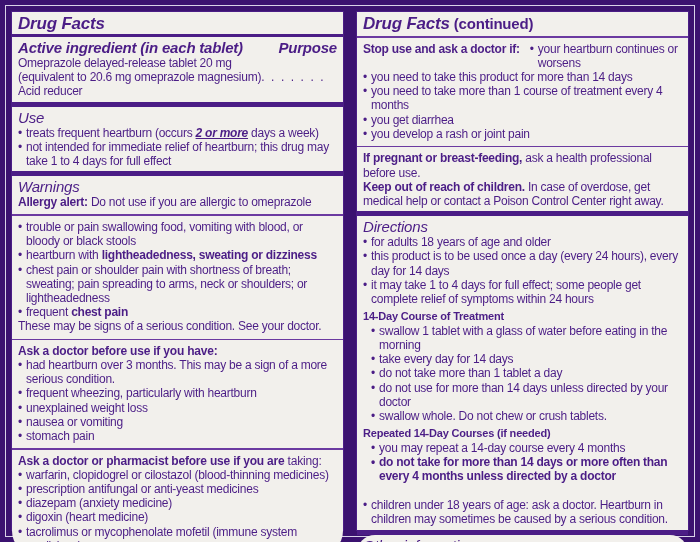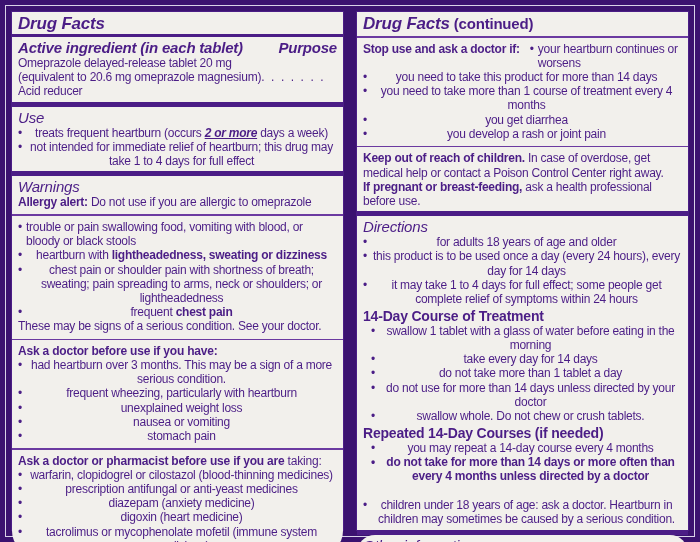--- a/index.html
+++ b/index.html
@@ -71,25 +71,25 @@
     font-size:15px;line-height:17px;
     letter-spacing:-0.2px;
     margin:0 0 0 0;
   }
   .sechead-row{
     display:flex;justify-content:space-between;align-items:baseline;
     font-style:italic;font-weight:bold;
     font-size:15px;line-height:17px;letter-spacing:-0.2px;
   }
   .bold-head{ font-weight:bold;font-size:12px;line-height:14px;letter-spacing:-0.2px; }
-  .sub-bold{ font-weight:bold;font-size:14px;line-height:14.5px;letter-spacing:-0.2px;margin-top:3px; }
+  .sub-bold{ font-weight:bold;font-size:11px;line-height:14.5px;letter-spacing:-0.2px;margin-top:3px; }
   p.t{
     margin:0;font-size:12px;line-height:14.2px;letter-spacing:-0.25px;
   }
-  ul.b{ margin:0;padding:0;list-style:none;text-align:center; }
+  ul.b{ margin:0;padding:0;list-style:none; }
   ul.b > li{
     font-size:12px;line-height:14.2px;letter-spacing:-0.25px;
     padding-left:8px;position:relative;
   }
   ul.b > li:before{
     content:"\2022";position:absolute;left:0;top:0;
   }
   ul.b.ind > li{ padding-left:16px; margin-left:0; }
   ul.b.ind > li:before{ left:8px; }
   b{ font-weight:bold; }
@@ -206,22 +206,22 @@
             <li>you need to take this product for more than 14 days</li>
             <li>you need to take more than 1 course of treatment every 4 months</li>
             <li>you get diarrhea</li>
             <li>you develop a rash or joint pain</li>
           </ul>
         </div>
 
         <div class="bar-thin"></div>
 
         <div class="sect">
+          <p class="t"><b>If pregnant or breast-feeding,</b><span> ask a health professional before use.</span></p>
           <p class="t"><b>Keep out of reach of children.</b><span> In case of overdose, get medical help or contact a Poison Control Center right away.</span></p>
-          <p class="t"><b>If pregnant or breast-feeding,</b><span> ask a health professional before use.</span></p>
         </div>
 
         <div class="bar-thick"></div>
 
         <div class="sect">
           <div class="sechead">Directions</div>
           <ul class="b">
             <li>for adults 18 years of age and older</li>
             <li>this product is to be used once a day (every 24 hours), every day for 14 days</li>
             <li>it may take 1 to 4 days for full effect; some people get complete relief of symptoms within 24 hours</li>

